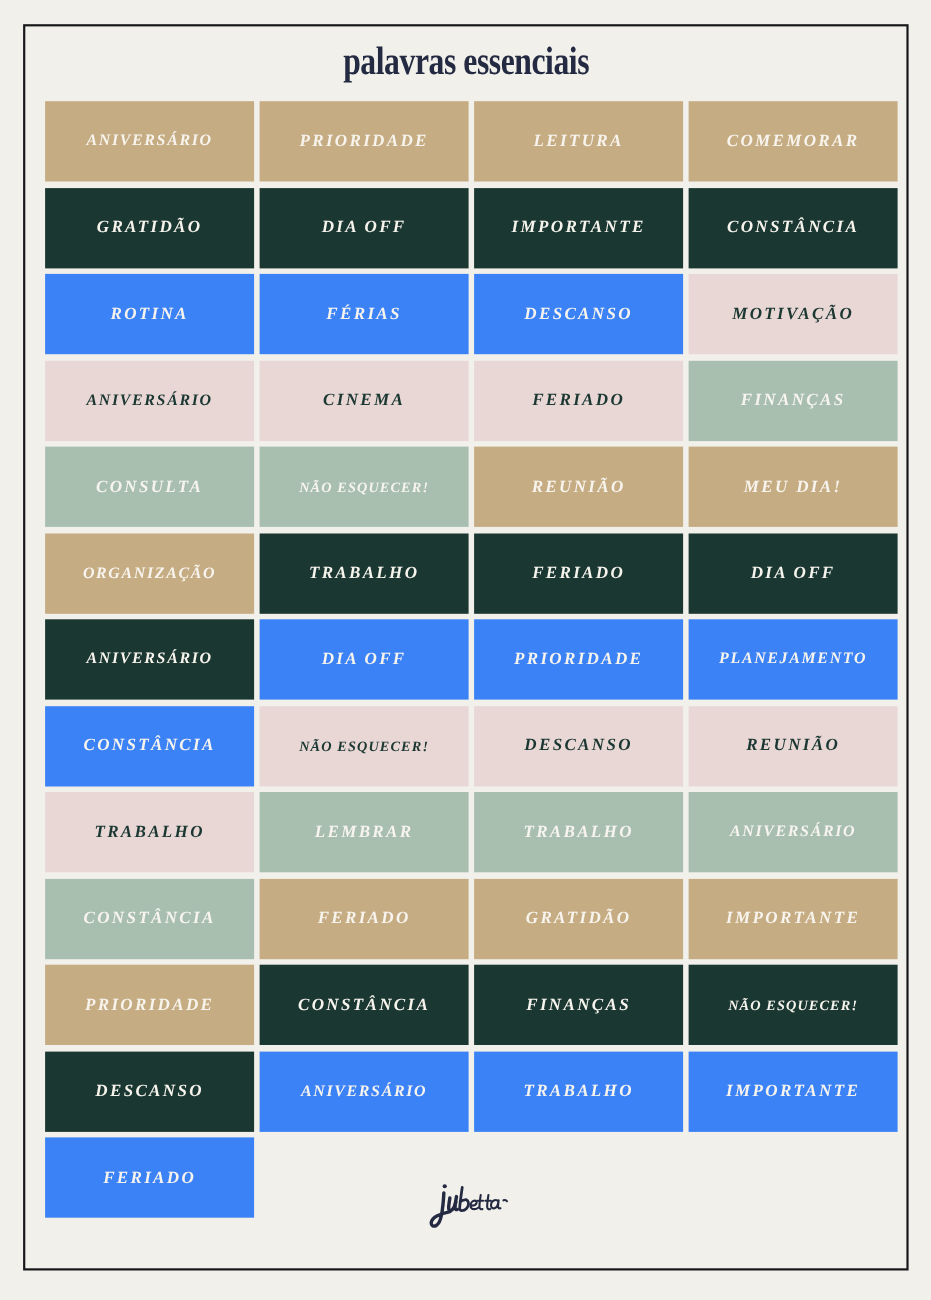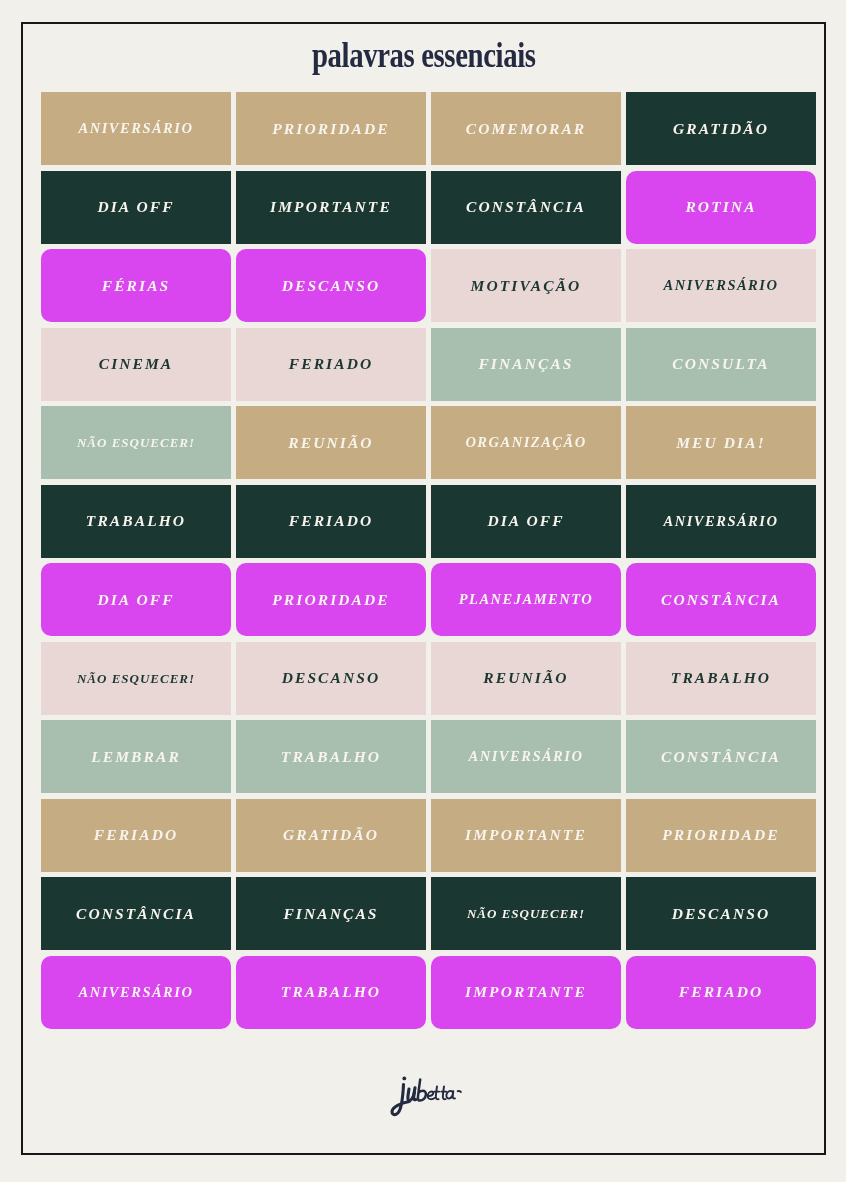--- a/index.html
+++ b/index.html
@@ -84,21 +84,21 @@
     text-align: center;
     line-height: 1;
   }
   
   .tile-label.long   { font-size: 14.5px; letter-spacing: 1.5px; }
   .tile-label.xlong  { font-size: 13px;   letter-spacing: 1.0px; }
 
   
   .c-tan   { background: #c6ac82; }
   .c-dark  { background: #1b3731; }
-  .c-mint  { background: #d946ef; border-radius: 10px; }
+  .c-mint  { background: #3b82f6; }
   .c-pink  { background: #e9d7d6; }
   .c-sage  { background: #a8bfb0; }
 
   .c-tan  .tile-label,
   .c-mint .tile-label,
   .c-sage .tile-label,
   .c-dark .tile-label { color: #f7f4ee; }
   .c-pink .tile-label { color: #1b3731; }
 
   
@@ -126,20 +126,23 @@
     </div>
 
     <div class="grid" id="sticker-grid">
         <div class="tile c-tan">
           <span class="tile-label long">ANIVERSÁRIO</span>
         </div>
         <div class="tile c-tan">
           <span class="tile-label">PRIORIDADE</span>
         </div>
         <div class="tile c-tan">
+          <span class="tile-label">LEITURA</span>
+        </div>
+        <div class="tile c-tan">
           <span class="tile-label">COMEMORAR</span>
         </div>
         <div class="tile c-dark">
           <span class="tile-label">GRATIDÃO</span>
         </div>
         <div class="tile c-dark">
           <span class="tile-label">DIA OFF</span>
         </div>
         <div class="tile c-dark">
           <span class="tile-label">IMPORTANTE</span>
@@ -174,24 +177,24 @@
         <div class="tile c-sage">
           <span class="tile-label">CONSULTA</span>
         </div>
         <div class="tile c-sage">
           <span class="tile-label xlong">NÃO ESQUECER!</span>
         </div>
         <div class="tile c-tan">
           <span class="tile-label">REUNIÃO</span>
         </div>
         <div class="tile c-tan">
+          <span class="tile-label">MEU DIA!</span>
+        </div>
+        <div class="tile c-tan">
           <span class="tile-label long">ORGANIZAÇÃO</span>
-        </div>
-        <div class="tile c-tan">
-          <span class="tile-label">MEU DIA!</span>
         </div>
         <div class="tile c-dark">
           <span class="tile-label">TRABALHO</span>
         </div>
         <div class="tile c-dark">
           <span class="tile-label">FERIADO</span>
         </div>
         <div class="tile c-dark">
           <span class="tile-label">DIA OFF</span>
         </div>

